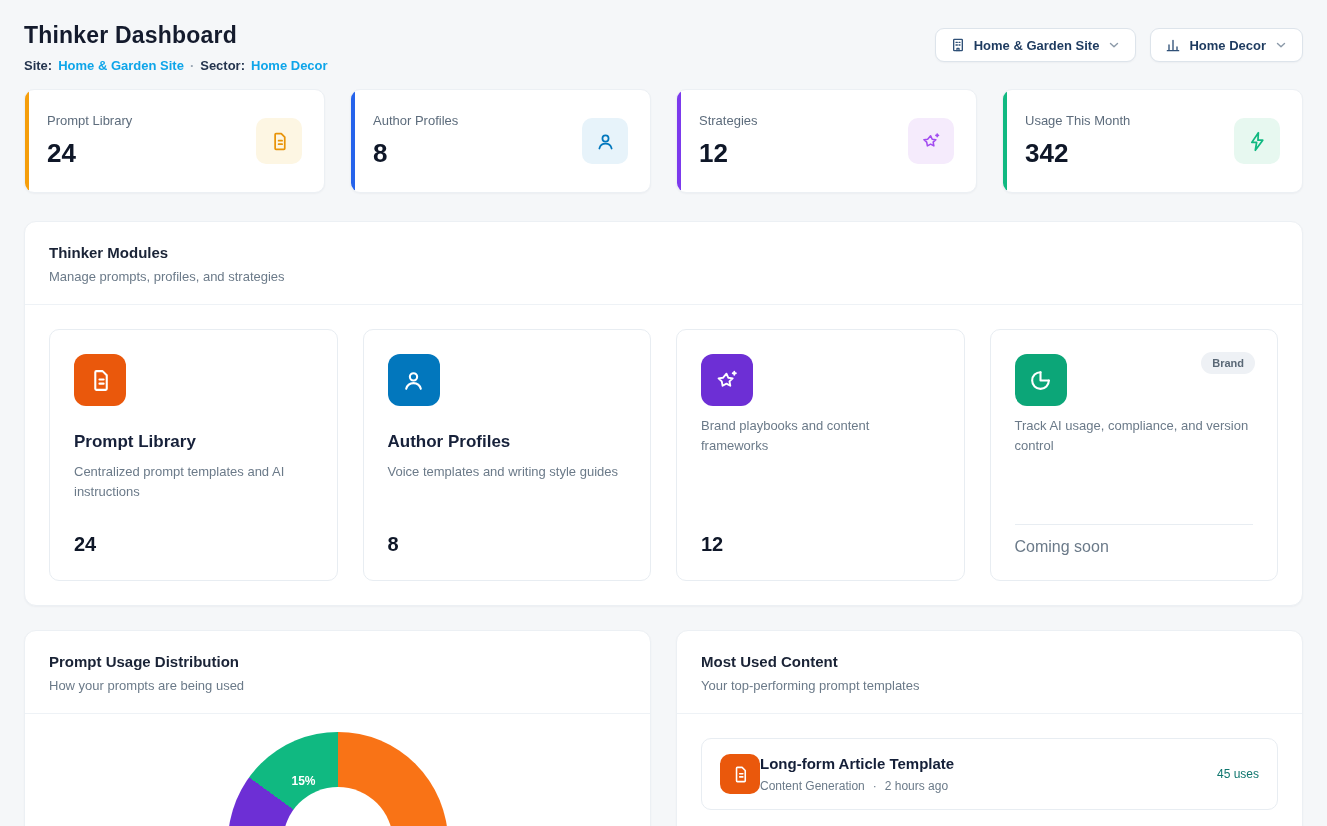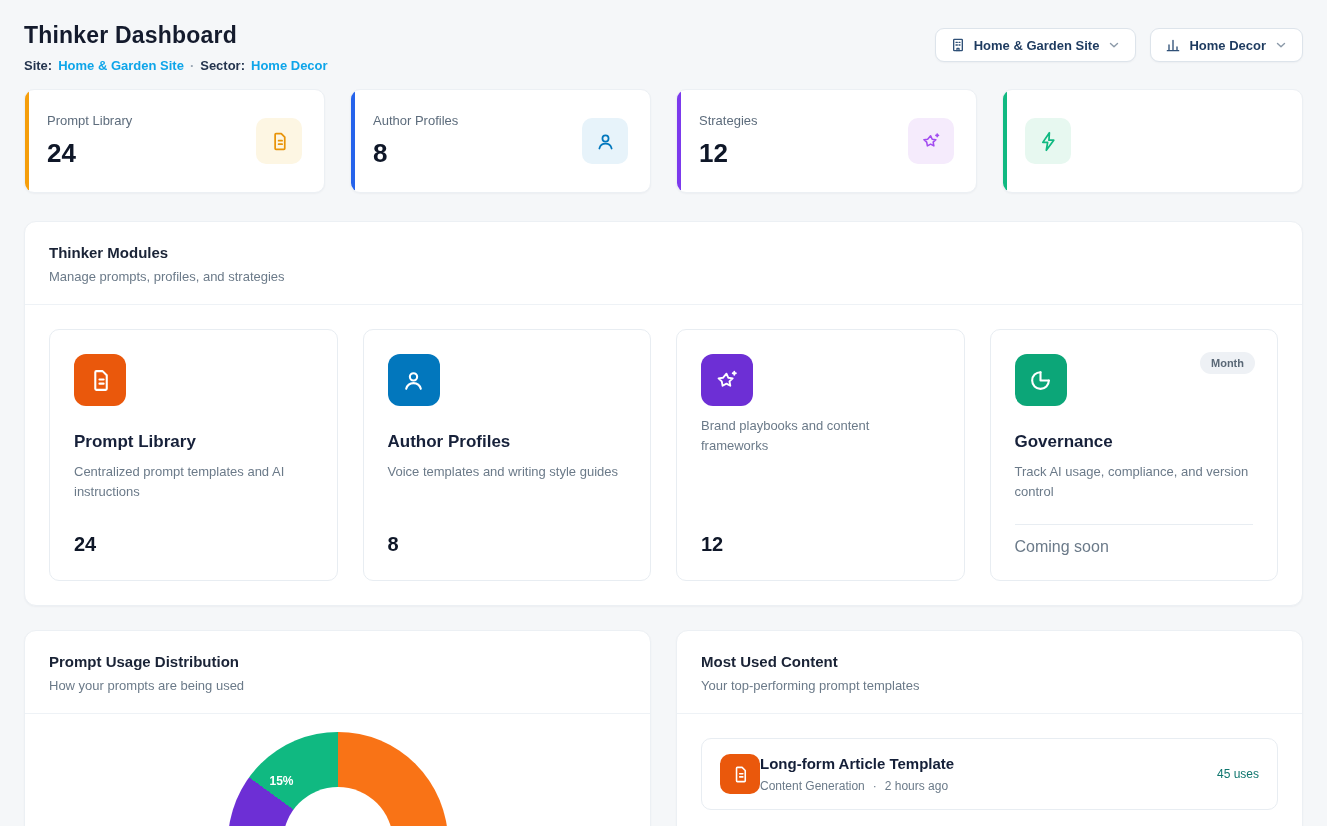--- a/index.html
+++ b/index.html
@@ -71,21 +71,21 @@
   .coming-divider { border: 0; border-top: 1px solid #e8edf2; margin-bottom: 13px; }
   .coming-text { font-size: 16px; color: #6b7a89; }
 
   
   .bottom-row { display: grid; grid-template-columns: 1fr 1fr; gap: 25px; margin-top: 24px; }
   .bottom-card { background: #fff; border: 1px solid #ecf0f4; border-radius: 12px; box-shadow: 0 1px 2px rgba(16,24,40,.04); min-height: 420px; }
 
   .donut-wrap { position: relative; width: 220px; height: 220px; margin: 18px auto 0; }
   .donut { width: 220px; height: 220px; border-radius: 50%; }
   .donut-hole { position: absolute; left: 55px; top: 55px; width: 110px; height: 110px; border-radius: 50%; background: #fff; }
-  .donut-label { position: absolute; left: 42px; top: 42px; color: #fff; font-size: 12px; font-weight: 700; }
+  .donut-label { position: absolute; left: 64px; top: 42px; color: #fff; font-size: 12px; font-weight: 700; }
 
   .prompts-list { padding: 24px; }
   .prompt-item {
     display: flex; align-items: center; 
     border: 1px solid #e8edf2; border-radius: 10px; padding: 15px 18px; cursor: pointer; background: #fff;
   }
   .pi-icon { width: 40px; height: 40px; border-radius: 10px; background: #ea580c; color: #fff; display: flex; align-items: center; justify-content: center; flex: 0 0 auto; }
   .pi-body { flex: 1; }
   .pi-title { font-size: 15px; font-weight: 700; color: #141f38; margin-bottom: 7px; }
   .pi-meta { font-size: 12px; color: #6b7a89; display: flex; gap: 8px; align-items: center; }
@@ -172,20 +172,24 @@
         <div class="stat-value">12</div>
       </div>
       <div class="stat-icon c3">
         <svg viewBox="0 0 24 24" width="21" height="21" fill="none" stroke="currentColor" stroke-width="1.8" stroke-linecap="round" stroke-linejoin="round">
             <path d="M11 5.5l1.8 3.9 4.2.5-3.1 2.9.8 4.2L11 15l-3.7 2-.8-4.2-3.1-2.9 4.2-.5z"></path>
             <path d="M18.5 3.5v3M17 5h3"></path>
           </svg>
       </div>
     </div>
     <div class="stat-card" style="--accent:#10b981">
+      <div>
+        <div class="stat-label">Usage This Month</div>
+        <div class="stat-value">342</div>
+      </div>
       <div class="stat-icon c4">
         <svg viewBox="0 0 24 24" width="21" height="21" fill="none" stroke="currentColor" stroke-width="2" stroke-linecap="round" stroke-linejoin="round">
             <path d="M13 2 5.5 13H11l-1.5 9L18 10.5h-5.5z"></path>
           </svg>
       </div>
     </div>
   </div>
 
   <div class="panel">
     <div class="panel-head">
@@ -224,28 +228,27 @@
           <svg viewBox="0 0 24 24" width="25" height="25" fill="none" stroke="currentColor" stroke-width="1.8" stroke-linecap="round" stroke-linejoin="round">
               <path d="M11 5.5l1.8 3.9 4.2.5-3.1 2.9.8 4.2L11 15l-3.7 2-.8-4.2-3.1-2.9 4.2-.5z"></path>
               <path d="M18.5 3.5v3M17 5h3"></path>
             </svg>
         </div>
         <div class="module-desc">Brand playbooks and content frameworks</div>
         <div class="module-count">12</div>
       </div>
 
       <div class="module-card">
-        <span class="soon-badge">Month</span>
+        <span class="soon-badge">Brand</span>
         <div class="module-icon m4">
           <svg viewBox="0 0 24 24" width="25" height="25" fill="none" stroke="currentColor" stroke-width="2" stroke-linecap="round" stroke-linejoin="round">
               <path d="M12 4a8 8 0 1 0 8 8"></path>
               <path d="M12 4v8h8"></path>
             </svg>
         </div>
-        <div class="module-title">Governance</div>
         <div class="module-desc">Track AI usage, compliance, and version control</div>
         <div class="coming-wrap">
           <hr class="coming-divider">
           <div class="coming-text">Coming soon</div>
         </div>
       </div>
 
     </div>
   </div>
 

